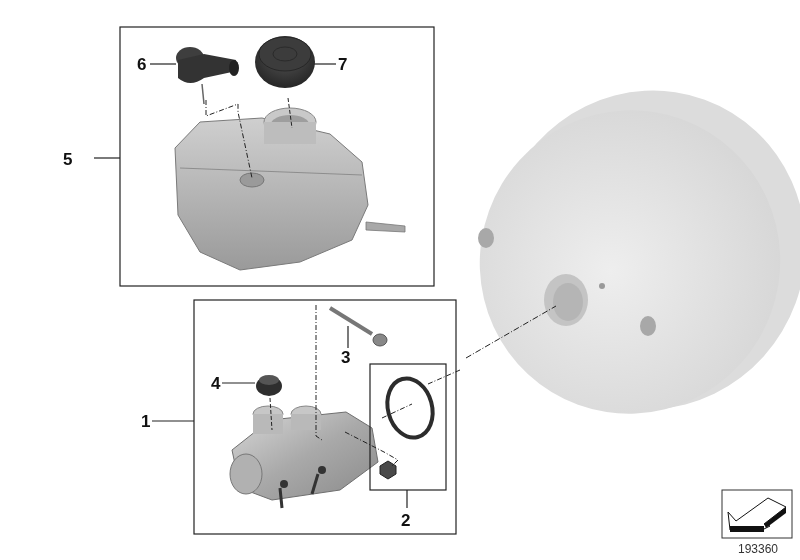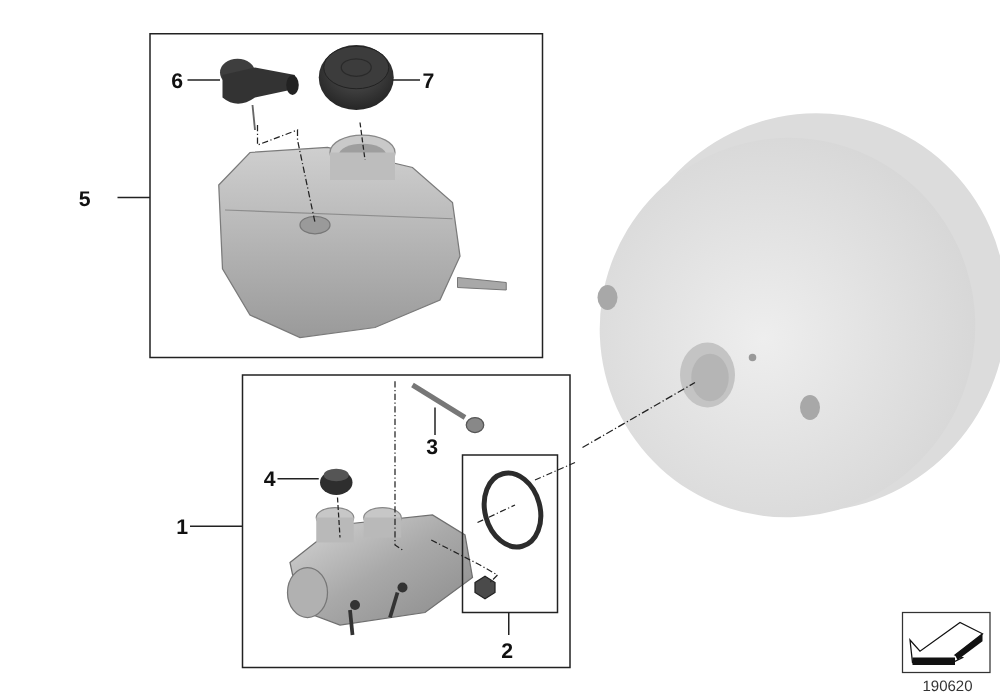--- a/index.html
+++ b/index.html
@@ -126,14 +126,14 @@
   </g>
 </svg>
 
 <span class="label" style="left:63px;top:151px;">5</span>
 <span class="label" style="left:137px;top:56px;">6</span>
 <span class="label" style="left:338px;top:56px;">7</span>
 <span class="label" style="left:341px;top:349px;">3</span>
 <span class="label" style="left:211px;top:375px;">4</span>
 <span class="label" style="left:141px;top:413px;">1</span>
 <span class="label" style="left:401px;top:512px;">2</span>
-<span class="ref">190620</span>
+<span class="ref">193360</span>
 </div>
 
 </body></html>

